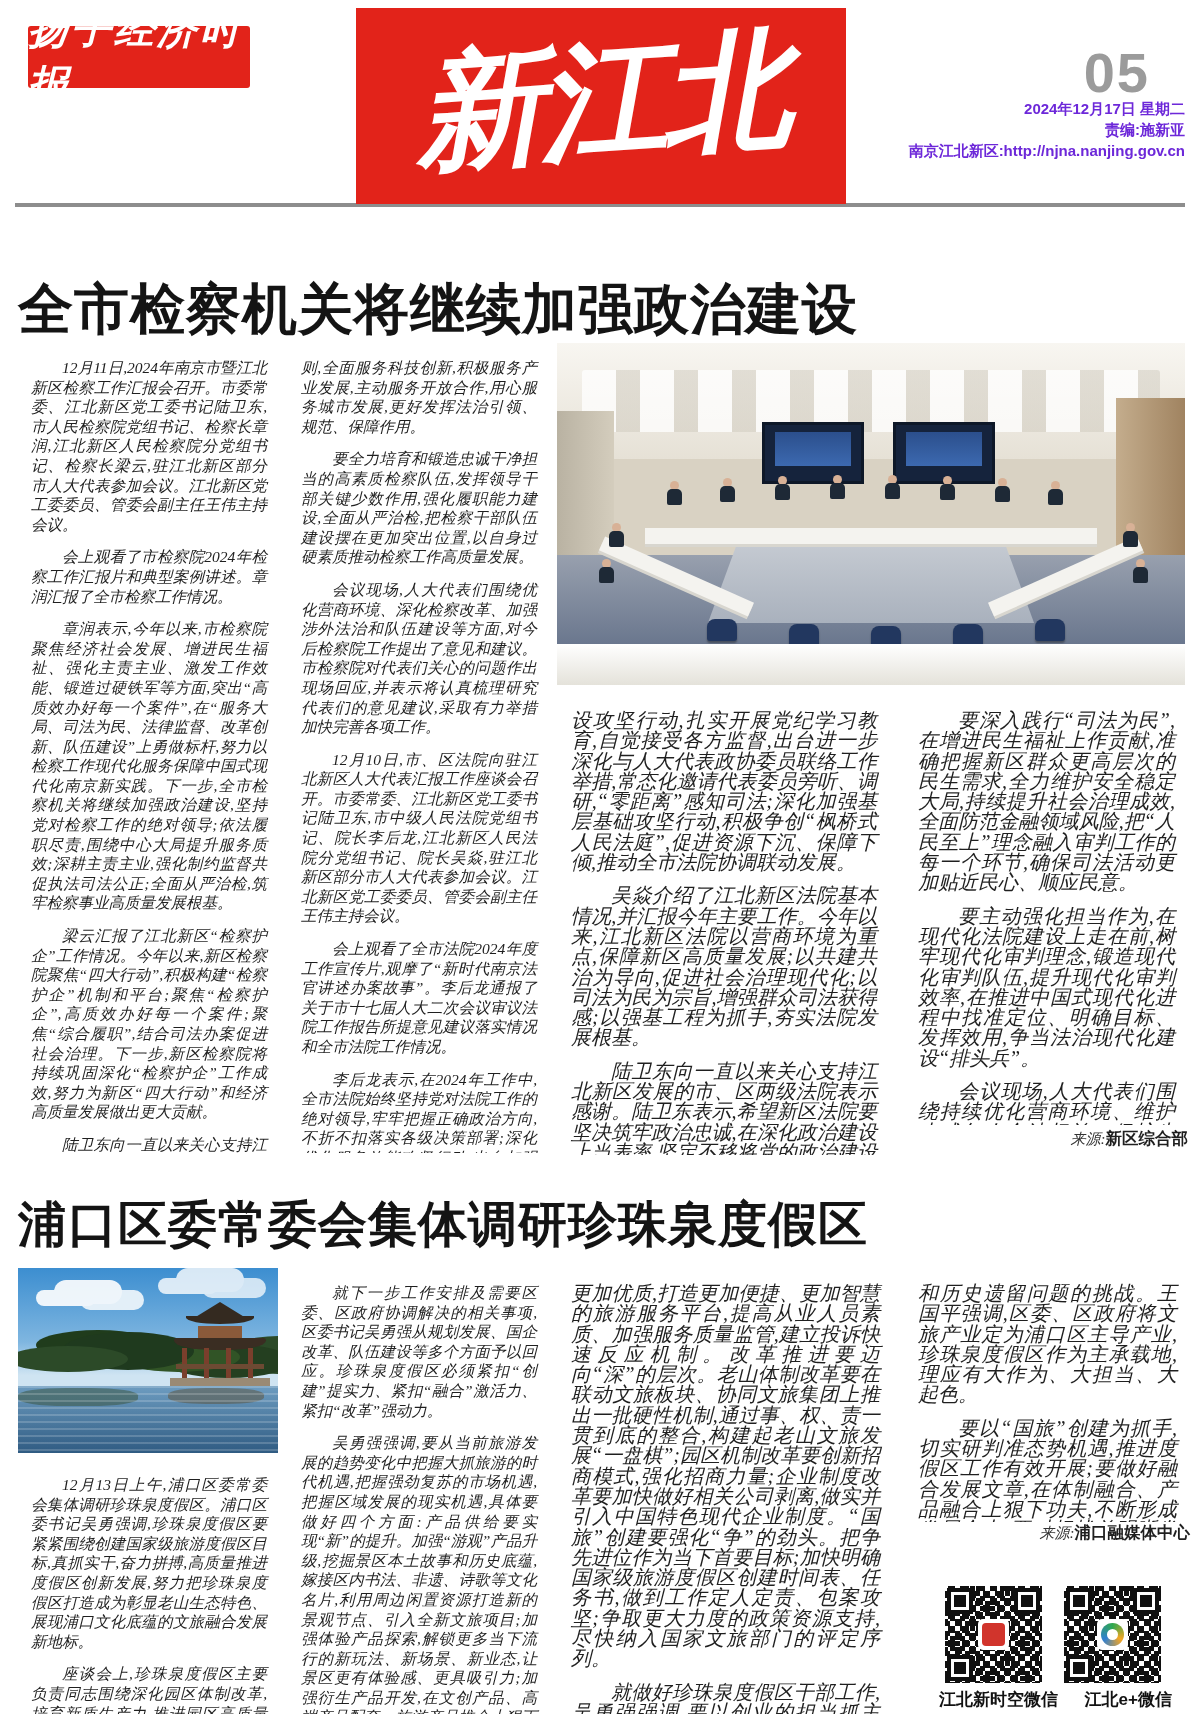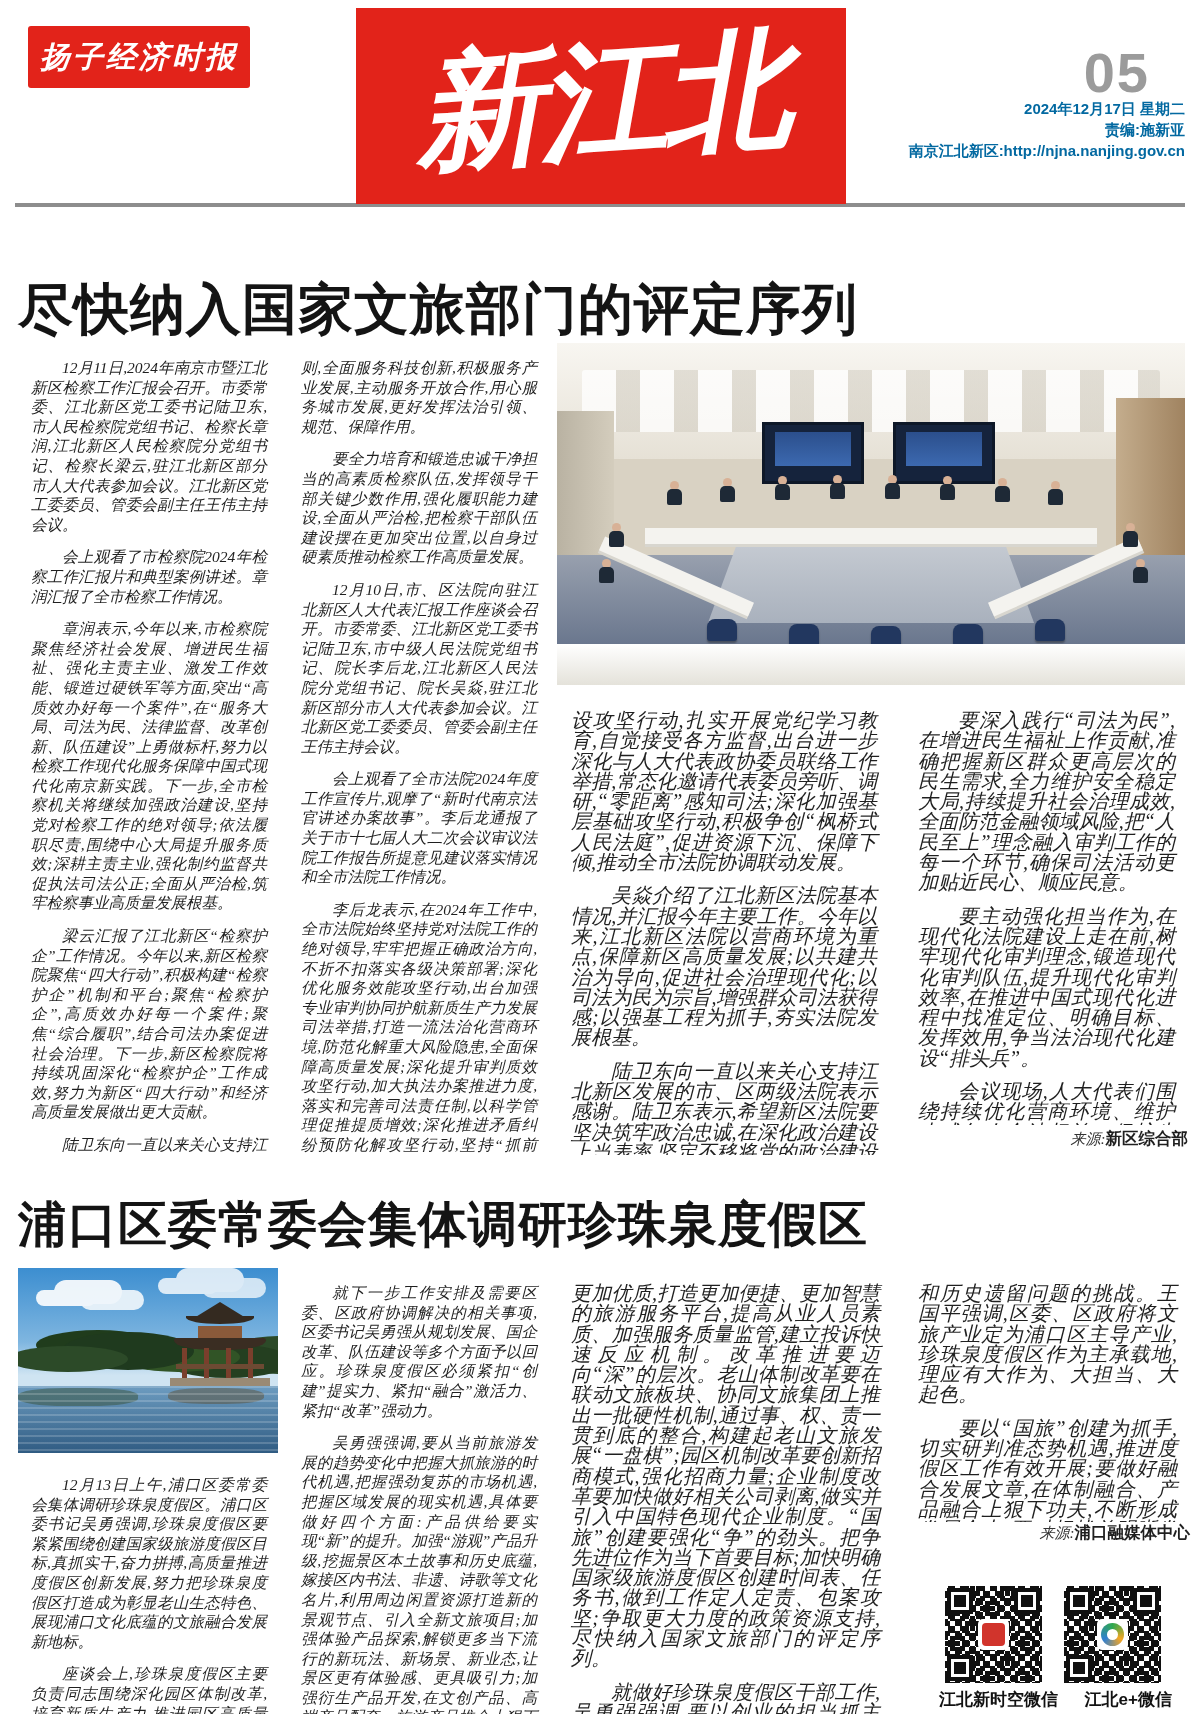--- a/index.html
+++ b/index.html
@@ -2,29 +2,29 @@
 <html><head>
 <meta charset="utf-8">
 <style>
   html,body{margin:0;padding:0;background:#e8e8e8;}
   .page{position:relative;width:1200px;height:1726px;background:#ffffff;margin:0 auto;
         font-family:"Liberation Serif","DejaVu Serif",serif;color:#1f1f1f;overflow:hidden;}
 
   
   .pub-box{position:absolute;left:28px;top:26px;width:222px;height:62px;background:#e2231a;
            border-radius:3px;display:flex;align-items:center;justify-content:center;}
-  .pub-box span{color:#fff;font-size:30px;font-weight:900;letter-spacing:3px;
+  .pub-box span{color:#fff;font-size:40px;font-weight:900;letter-spacing:3px;
                 font-family:"Liberation Serif",serif;font-style:italic;}
   .banner{position:absolute;left:356px;top:8px;width:490px;height:196px;background:#e2231a;z-index:2;
           display:flex;align-items:center;justify-content:center;overflow:hidden;}
   .banner span{color:#fff;font-size:128px;font-weight:900;font-style:italic;letter-spacing:-4px;
                font-family:"Liberation Serif",serif;transform:rotate(-4deg) translateY(-4px);}
   .pageno{position:absolute;right:50px;top:40px;font-size:56px;font-weight:800;color:#9b9b9b;
           font-family:"Liberation Sans","DejaVu Sans",sans-serif;letter-spacing:2px;}
-  .meta-line{position:absolute;right:15px;text-align:right;font-size:15px;font-weight:700;color:#0369a1;
+  .meta-line{position:absolute;right:15px;text-align:right;font-size:15px;font-weight:700;color:#6d28d9;
              font-family:"Liberation Sans","DejaVu Sans",sans-serif;}
   .m-date{top:100px;}
   .m-editor{top:121px;}
   .m-site{top:142px;}
   .rule{position:absolute;left:15px;top:203px;width:1170px;height:4px;background:#8d8d8d;z-index:1;}
 
   
   .hl{position:absolute;left:18px;font-family:"Liberation Sans","DejaVu Sans",sans-serif;
       font-weight:900;color:#141414;letter-spacing:1px;white-space:nowrap;}
   .hl1a{top:212px;font-size:55px;}
@@ -141,21 +141,21 @@
   </div>
   <div class="banner">
     <span>新江北</span>
   </div>
   <div class="pageno">05</div>
   <div class="meta-line m-date">2024年12月17日 星期二</div>
   <div class="meta-line m-editor">责编:施新亚</div>
   <div class="meta-line m-site">南京江北新区:http://njna.nanjing.gov.cn</div>
   <div class="rule"></div>
 
-  <div class="hl hl1b">尽快纳入国家文旅部门的评定序列</div>
+  <div class="hl hl1b">全市检察机关将继续加强政治建设</div>
 
   <div class="photo1">
     <div class="p1-ceiling"></div>
     <div class="p1-lights"></div>
     <div class="p1-wall"></div>
     <div class="p1-wall-l"></div>
     <div class="p1-wall-r"></div>
     <div class="p1-screen p1-scr1">
         <i></i>
       </div>
@@ -191,20 +191,21 @@
     <p>12月11日,2024年南京市暨江北新区检察工作汇报会召开。市委常委、江北新区党工委书记陆卫东,市人民检察院党组书记、检察长章润,江北新区人民检察院分党组书记、检察长梁云,驻江北新区部分市人大代表参加会议。江北新区党工委委员、管委会副主任王伟主持会议。</p>
     <p>会上观看了市检察院2024年检察工作汇报片和典型案例讲述。章润汇报了全市检察工作情况。</p>
     <p>章润表示,今年以来,市检察院聚焦经济社会发展、增进民生福祉、强化主责主业、激发工作效能、锻造过硬铁军等方面,突出“高质效办好每一个案件”,在“服务大局、司法为民、法律监督、改革创新、队伍建设”上勇做标杆,努力以检察工作现代化服务保障中国式现代化南京新实践。下一步,全市检察机关将继续加强政治建设,坚持党对检察工作的绝对领导;依法履职尽责,围绕中心大局提升服务质效;深耕主责主业,强化制约监督共促执法司法公正;全面从严治检,筑牢检察事业高质量发展根基。</p>
     <p>梁云汇报了江北新区“检察护企”工作情况。今年以来,新区检察院聚焦“四大行动”,积极构建“检察护企”机制和平台;聚焦“检察护企”,高质效办好每一个案件;聚焦“综合履职”,结合司法办案促进社会治理。下一步,新区检察院将持续巩固深化“检察护企”工作成效,努力为新区“四大行动”和经济高质量发展做出更大贡献。</p>
     <p>陆卫东向一直以来关心支持江北新区发展的市、区两级检察院表示感谢。陆卫东表示,希望新区检察院要毫不动摇坚持和加强党对检察工作的绝对领导,持续强化理论学习,切实提高政治能力,全面深化检察改革,旗帜鲜明讲政治,确保党的检察事业始终沿着正确方向前进。</p>
 
   </div>
   <div class="col" id="a1c2">
     <p class="cont">则,全面服务科技创新,积极服务产业发展,主动服务开放合作,用心服务城市发展,更好发挥法治引领、规范、保障作用。</p>
     <p>要全力培育和锻造忠诚干净担当的高素质检察队伍,发挥领导干部关键少数作用,强化履职能力建设,全面从严治检,把检察干部队伍建设摆在更加突出位置,以自身过硬素质推动检察工作高质量发展。</p>
+    <p>会议现场,人大代表们围绕优化营商环境、深化检察改革、加强涉外法治和队伍建设等方面,对今后检察院工作提出了意见和建议。市检察院对代表们关心的问题作出现场回应,并表示将认真梳理研究代表们的意见建议,采取有力举措加快完善各项工作。</p>
     <p>12月10日,市、区法院向驻江北新区人大代表汇报工作座谈会召开。市委常委、江北新区党工委书记陆卫东,市中级人民法院党组书记、院长李后龙,江北新区人民法院分党组书记、院长吴焱,驻江北新区部分市人大代表参加会议。江北新区党工委委员、管委会副主任王伟主持会议。</p>
     <p>会上观看了全市法院2024年度工作宣传片,观摩了“新时代南京法官讲述办案故事”。李后龙通报了关于市十七届人大二次会议审议法院工作报告所提意见建议落实情况和全市法院工作情况。</p>
     <p>李后龙表示,在2024年工作中,全市法院始终坚持党对法院工作的绝对领导,牢牢把握正确政治方向,不折不扣落实各级决策部署;深化优化服务效能攻坚行动,出台加强专业审判协同护航新质生产力发展司法举措,打造一流法治化营商环境,防范化解重大风险隐患,全面保障高质量发展;深化提升审判质效攻坚行动,加大执法办案推进力度,落实和完善司法责任制,以科学管理促推提质增效;深化推进矛盾纠纷预防化解攻坚行动,坚持“抓前端、治未病”,推广“金融纠纷漏斗式化解六步法”,凝聚合力促推社会治理;深化司法作风建</p>
   </div>
   <div class="col wide" id="a1c3">
     <p class="cont">设攻坚行动,扎实开展党纪学习教育,自觉接受各方监督,出台进一步深化与人大代表政协委员联络工作举措,常态化邀请代表委员旁听、调研,“零距离”感知司法;深化加强基层基础攻坚行动,积极争创“枫桥式人民法庭”,促进资源下沉、保障下倾,推动全市法院协调联动发展。</p>
     <p>吴焱介绍了江北新区法院基本情况,并汇报今年主要工作。今年以来,江北新区法院以营商环境为重点,保障新区高质量发展;以共建共治为导向,促进社会治理现代化;以司法为民为宗旨,增强群众司法获得感;以强基工程为抓手,夯实法院发展根基。</p>
     <p>陆卫东向一直以来关心支持江北新区发展的市、区两级法院表示感谢。陆卫东表示,希望新区法院要坚决筑牢政治忠诚,在深化政治建设上当表率,坚定不移将党的政治建设贯穿法院各项工作始终,旗帜鲜明讲政治,牢记使命顾大局,从严从实抓纪律,确保始终沿着中国特色社会主义法治道路不断前行。</p>
     <p>要聚力聚焦服务大局,在担当使命任务上创新路,进一步发挥好法治固根本、</p>
   </div>

